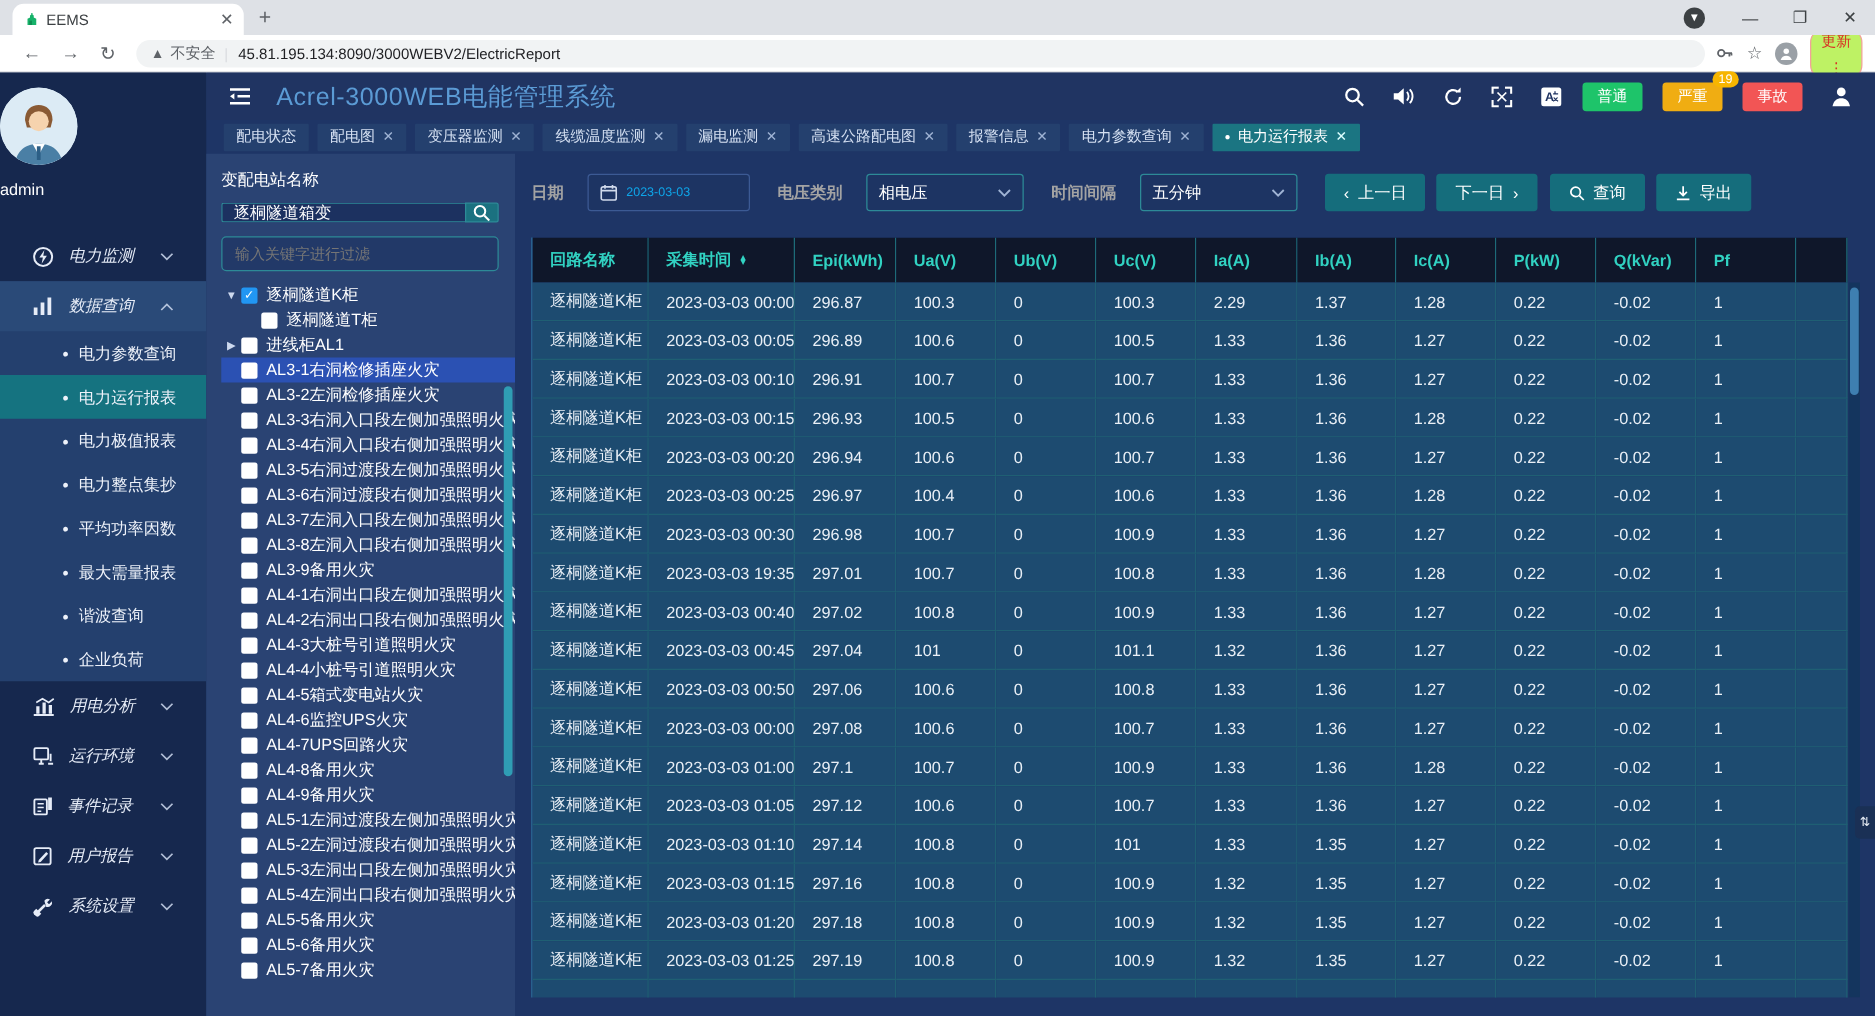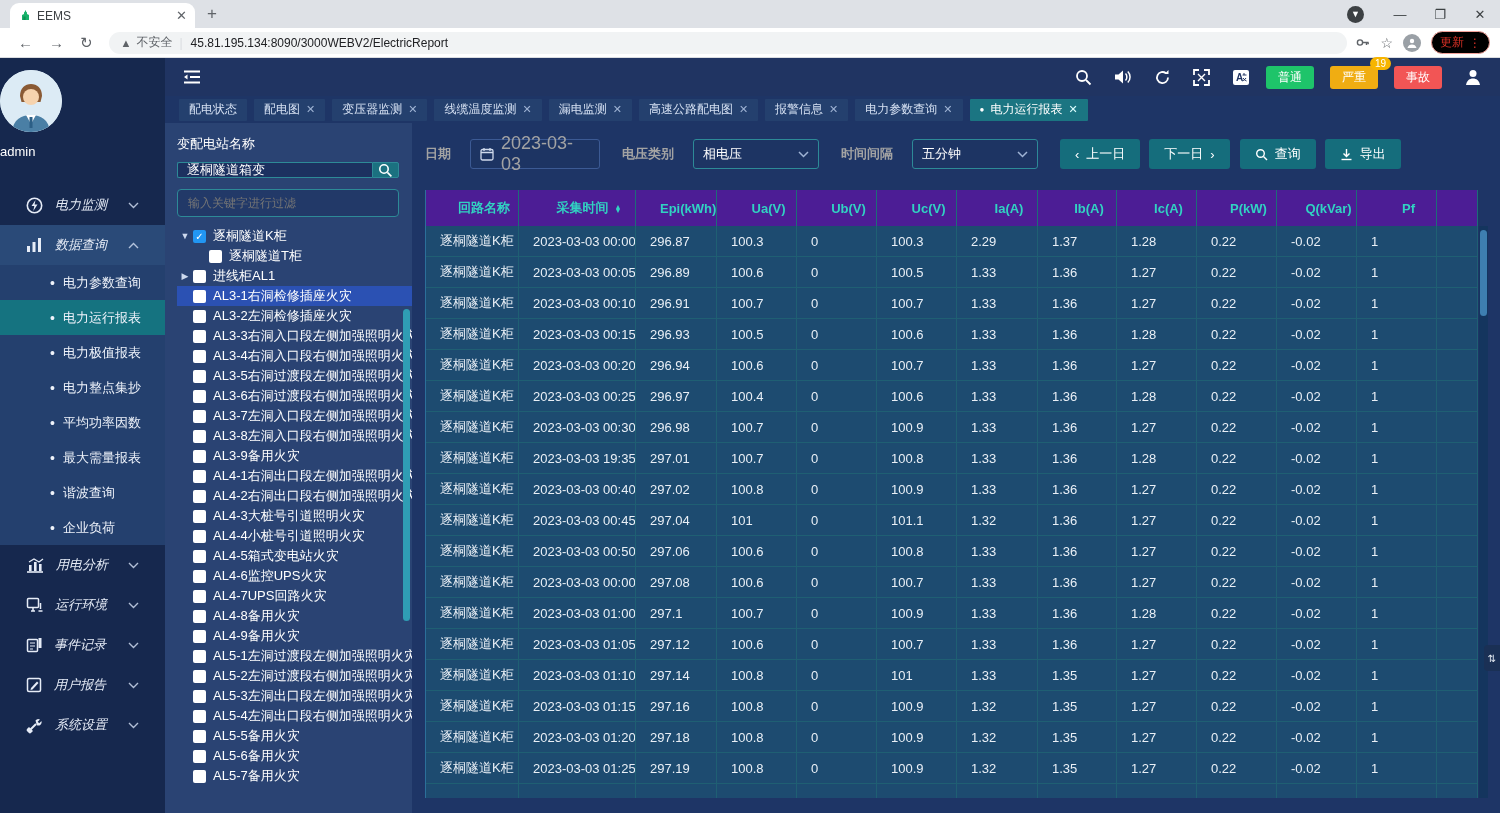--- a/index.html
+++ b/index.html
@@ -19,21 +19,21 @@
     display:flex; align-items:center; justify-content:center; margin-right:16px; }
   .toolbar { height:30px; background:#fff; display:flex; align-items:center; padding:0 10px; border-bottom:1px solid #dadce0; }
   .navic { color:#5f6368; font-size:15px; margin:0 8px; }
   .urlbar { flex:1; height:22px; background:#f1f3f4; border-radius:11px; display:flex; align-items:center;
     padding:0 12px; margin:0 8px; font-size:12px; color:#202124; }
   .urlbar .warn { color:#5f6368; margin-right:5px; font-size:11px; }
   .urlbar .nsafe { color:#5f6368; margin-right:7px; }
   .urlbar .sep { color:#dadce0; margin-right:8px; }
   .tool-right { display:flex; align-items:center; gap:10px; }
   .upd { border:1px solid #f2a199; border-radius:12px; color:#d93025; font-size:12px; padding:2px 8px;
-    display:flex; align-items:center; gap:5px; background:#000000; }
+    display:flex; align-items:center; gap:5px; background:#bef264;flex-direction:column; }
   .avatar-sm { width:18px; height:18px; border-radius:50%; background:#9aa0a6; color:#fff; font-size:11px;
     display:flex; align-items:center; justify-content:center; }
 
   
   .app { height:755px; display:flex; }
   .sidebar { width:165px; background:#16284e; display:flex; flex-direction:column; align-items:flex-start; flex-shrink:0; }
   .avatar { width:62px; height:62px; border-radius:50%; margin-top:12px; overflow:hidden; background:#dcebf5; }
   .uname { color:#fff; font-size:13px; margin-top:12px; }
   .menu { width:100%; margin-top:26px; }
   .menu-item { height:40px; display:flex; align-items:center; padding:0 14px 0 26px; color:#e6ecf7; font-size:13px; }
@@ -83,33 +83,33 @@
   .cbx { width:13px; height:13px; background:#fff; border-radius:2px; margin-right:7px; flex-shrink:0;
     display:flex; align-items:center; justify-content:center; font-size:10px; color:#fff; }
   .cbx.checked { background:#2196f3; }
   .tree-scroll { position:absolute; right:2px; top:186px; width:7px; height:312px; background:#2f9db4; border-radius:4px; }
 
   
   .main { flex:1; min-width:0; padding:15px 12px 0 13px; position:relative; }
   .controls { display:flex; align-items:center; height:32px; }
   .clabel { color:#a3a3a3; font-size:13px; font-weight:bold; margin-right:19px; }
   .dateinput { width:130px; height:30px; background:#1d3463; border:1px solid #3c5a94; border-radius:3px;
-    display:flex; align-items:center; padding:0 9px; color:#a3a3a3; font-size:18px; gap:7px; margin-right:22px; }
+    display:flex; align-items:center; padding:0 9px; color:#0ea5e9; font-size:10px; gap:7px; margin-right:22px; }
   .select { width:126px; height:30px; background:#1d3463; border:1px solid #2d8a97; border-radius:3px;
     display:flex; align-items:center; padding:0 9px; color:#fff; font-size:13px; margin-right:22px; }
   .select .val { flex:1; }
   .btn { height:30px; background:#156d7c; border:none; border-radius:3px; color:#fff; font-size:13px;
     padding:0 15px; margin-right:9px; display:flex; align-items:center; gap:7px; }
   .btn .gl { font-size:13px; }
   .btn.gap { margin-left:1px; }
 
   .table-wrap { margin-top:20px; height:608px; overflow:hidden; position:relative; border-left:1px solid #2c6f9a; }
   table { width:calc(100% - 10px); border-collapse:separate; border-spacing:0; table-layout:fixed; }
-  th { height:36px; background:#4c1d95; color:#31d2c2; font-size:13px; font-weight:bold; text-align:center;
-    padding-left:24px; border-right:1px solid #1d6b78; white-space:nowrap; }
+  th { height:36px; background:#0f172a; color:#31d2c2; font-size:13px; font-weight:bold; text-align:left;
+    padding-left:14px; border-right:1px solid #1d6b78; white-space:nowrap; }
   td { height:31px; background:#1d4b70; color:#e9eff6; font-size:13px; padding-left:14px;
     border-right:1px solid #1f5f73; border-bottom:1px solid #1f5f73; white-space:nowrap; overflow:hidden; }
   .sortic { display:inline-flex; flex-direction:column; margin-left:6px; vertical-align:middle; line-height:4px; }
   .sortic span { font-size:7px; color:#31d2c2; }
   .tbl-scroll-track { position:absolute; right:0; top:36px; bottom:0; width:9px; background:#14355e; }
   .tbl-scroll { position:absolute; right:1px; top:40px; width:7px; height:86px; background:#3e7fb0; border-radius:4px; }
   .float-handle { position:absolute; right:0; top:522px; width:16px; height:26px; background:#1a3055;
     border-radius:4px 0 0 4px; color:#e8eef5; display:flex; align-items:center; justify-content:center; font-size:10px; }
 
   .icn svg { display:block; }
@@ -336,20 +336,21 @@
   </div>
 
   <div class="rightside">
     <div class="app-header">
       <span class="icn">
         <svg width="18" height="16" viewBox="0 0 18 16">
             <path d="M1 2.5h16M7 8h10M1 13.5h16" stroke="#fff" stroke-width="2"></path>
             <path d="M4.5 5.5 1 8l3.5 2.5z" fill="#fff"></path>
           </svg>
       </span>
+      <span class="app-title">Acrel-3000WEB电能管理系统</span>
       <span class="hspacer"></span>
       <span class="hicon">
         <svg width="17" height="17" viewBox="0 0 17 17">
             <circle cx="7" cy="7" r="5" fill="none" stroke="#fff" stroke-width="1.8"></circle>
             <path d="M11 11l4.5 4.5" stroke="#fff" stroke-width="1.8"></path>
           </svg>
       </span>
       <span class="hicon">
         <svg width="18" height="16" viewBox="0 0 18 16">
             <path d="M1 5.5h3.5L9 1.5v13L4.5 10.5H1z" fill="#fff"></path>

